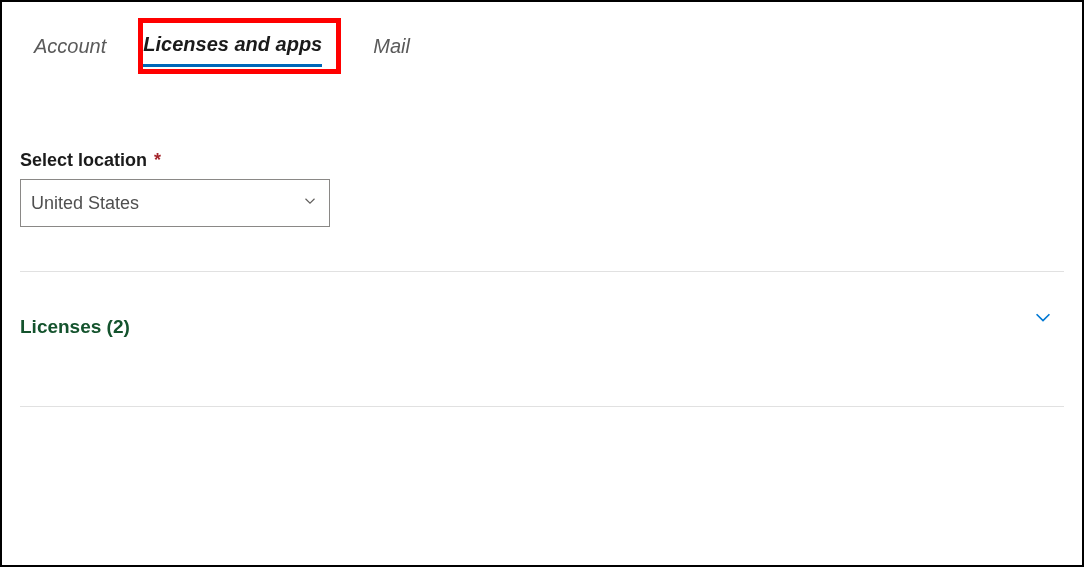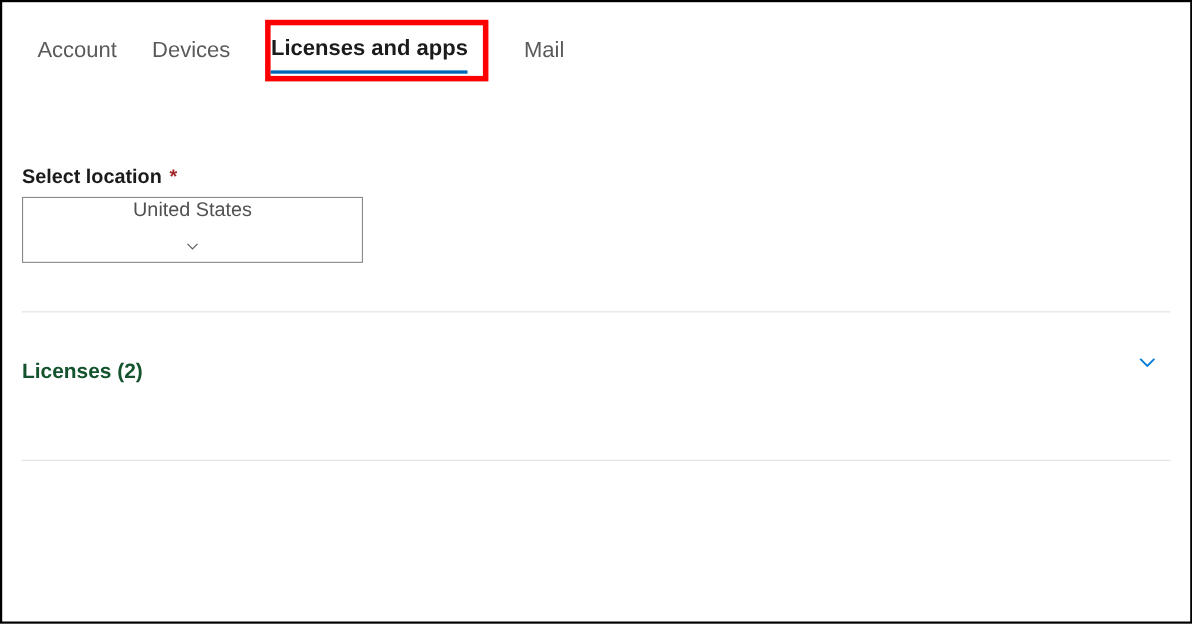--- a/index.html
+++ b/index.html
@@ -21,20 +21,21 @@
       gap: 32px;
       padding: 24px 18px 12px 32px;
       align-items: center;
     }
     .tab {
       font-size: 20px;
       color: #5a5a5a;
       cursor: pointer;
       padding: 2px 0 10px 0;
       position: relative;
+      font-style: italic;
     }
     .tab-highlight {
       border: 5px solid #f00;
       padding: 8px 14px 2px 0;
       margin-top: -8px;
     }
     .tab-highlight .tab {
       color: #1b1b1b;
       font-weight: 600;
       padding-bottom: 6px;
@@ -50,31 +51,30 @@
     .field-label {
       font-size: 18px;
       color: #1b1b1b;
       font-weight: 600;
       margin-bottom: 8px;
       margin-top: 24px;
     }
     .required { color: #a4262c; margin-left: 2px; }
     .select-box {
       width: 310px;
-      height: 60px;
+      height: 48px;
       border: 1px solid #8a8886;
       background: #fff;
       display: flex;
       align-items: center;
       justify-content: space-between;
       padding: 0 10px 0 10px;
       cursor: pointer;
       font-size: 18px;
       color: #505050;
-      flex-direction: column;
     }
     .select-box svg { flex-shrink: 0; }
     .section-divider {
       border-top: 1px solid #e1e1e1;
       margin-top: 44px;
     }
     .expand-row {
       display: flex;
       justify-content: space-between;
       align-items: center;
@@ -93,21 +93,20 @@
       margin-top: 40px;
     }
   </style>
 </head>
 <body>
 
 <div class="container">
 
   <div class="tabs">
     <div class="tab">Account</div>
-    <div class="tab">Devices</div>
     <div class="tab-highlight">
       <div class="tab">Licenses and apps</div>
       <div class="tab-active-underline"></div>
     </div>
     <div class="tab">Mail</div>
   </div>
 
   <div class="content">
 
     <div class="field-label">

